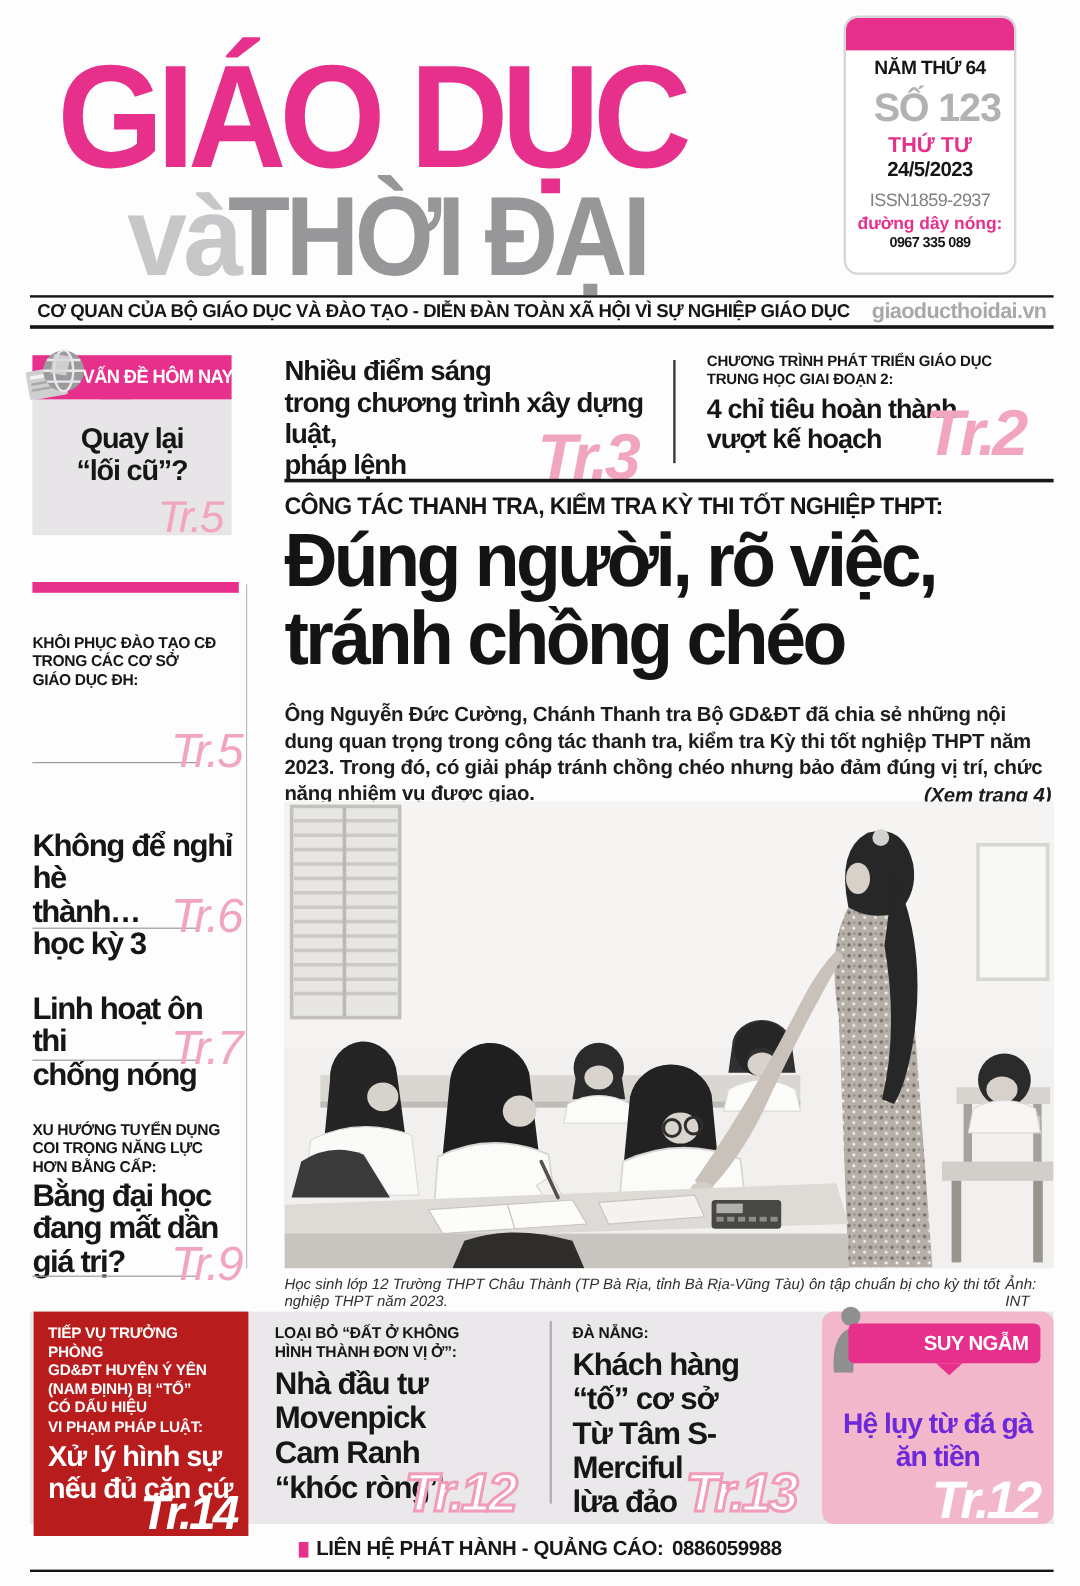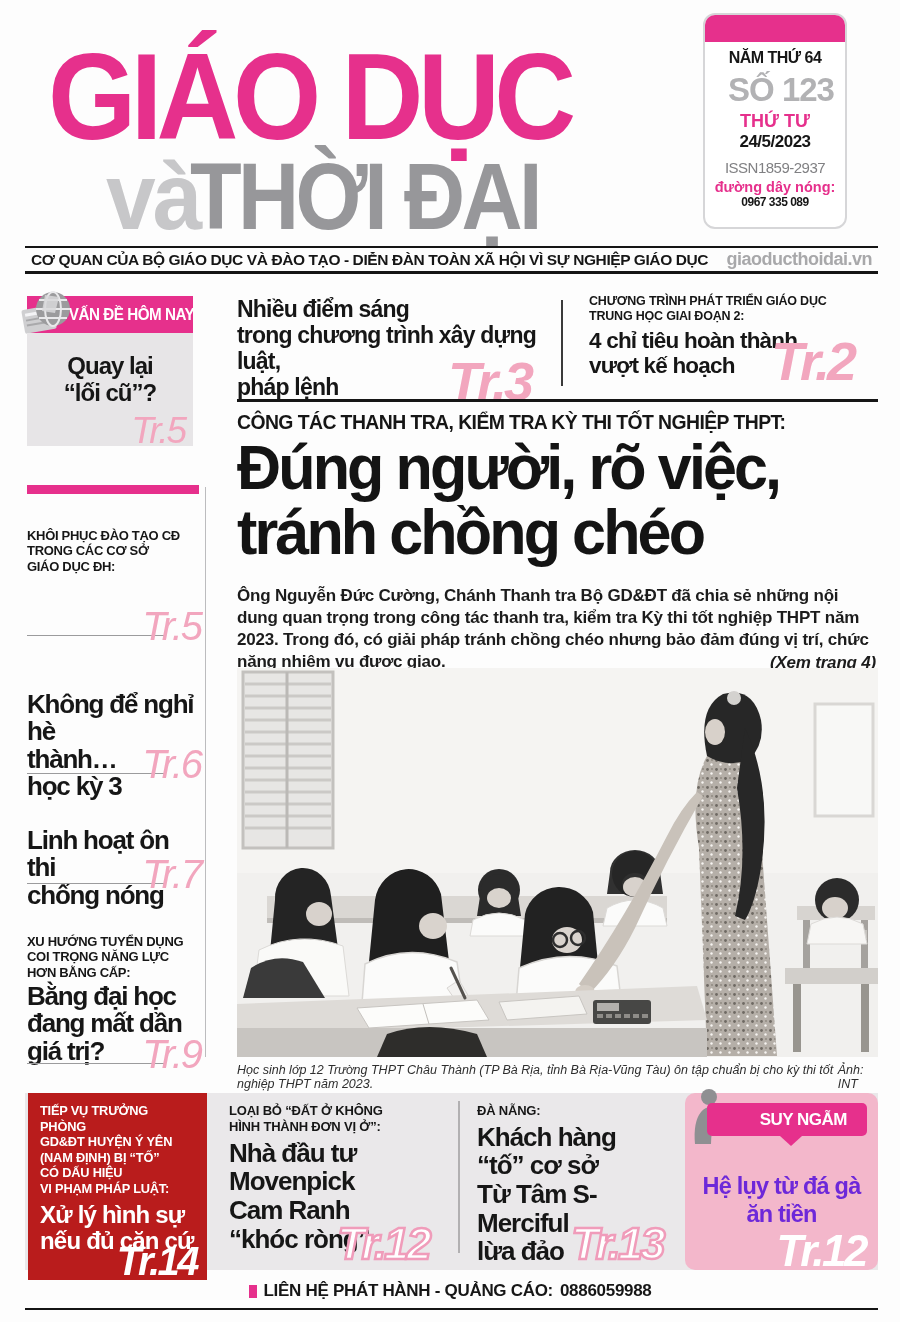--- a/index.html
+++ b/index.html
@@ -99,21 +99,21 @@
   .t2{left:204px;width:222px;height:157px;}
   .t2 .pg-outline{position:absolute;right:22px;bottom:-10px;}
   .strip-div{position:absolute;left:433px;top:8px;width:2px;height:152px;background:#b2b0b2;}
   .t3{left:452px;width:202px;height:157px;}
   .t3 .pg-outline{position:absolute;right:16px;bottom:-10px;}
   .pinkbox{position:absolute;left:660px;top:0;width:193px;height:177px;background:var(--pink-pale);
       border-radius:10px;}
   .pinkbox .banner{position:absolute;left:22px;top:10px;width:160px;height:33px;background:var(--pink);
       border-radius:5px;}
   .pinkbox .banner .lbl{color:#fff;font-size:17px;font-weight:800;line-height:33px;text-align:right;
-      padding-right:20px;letter-spacing:-.5px;}
+      padding-right:10px;letter-spacing:-.5px;}
   .pinkbox .tri{position:absolute;left:95px;top:43px;width:0;height:0;
       border-left:11px solid transparent;border-right:11px solid transparent;border-top:10px solid var(--pink);}
   .pinkbox .icon{position:absolute;left:0;top:-5px;}
   .pinkbox .title{position:absolute;left:0;top:80px;width:100%;text-align:center;font-size:23.5px;
       font-weight:800;line-height:1.18;letter-spacing:-.8px;color:#6d28d9;}
   .pinkbox .pg-solid{position:absolute;right:12px;bottom:-6px;font-size:44px;}
 
   
   .footer{position:absolute;left:0;top:1281px;width:900px;text-align:center;}
   .footer .inner{display:inline-flex;align-items:center;gap:7px;}

